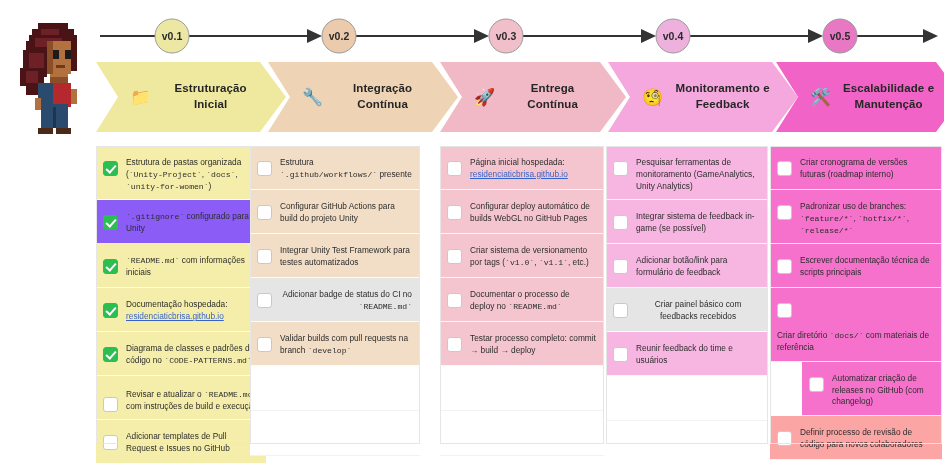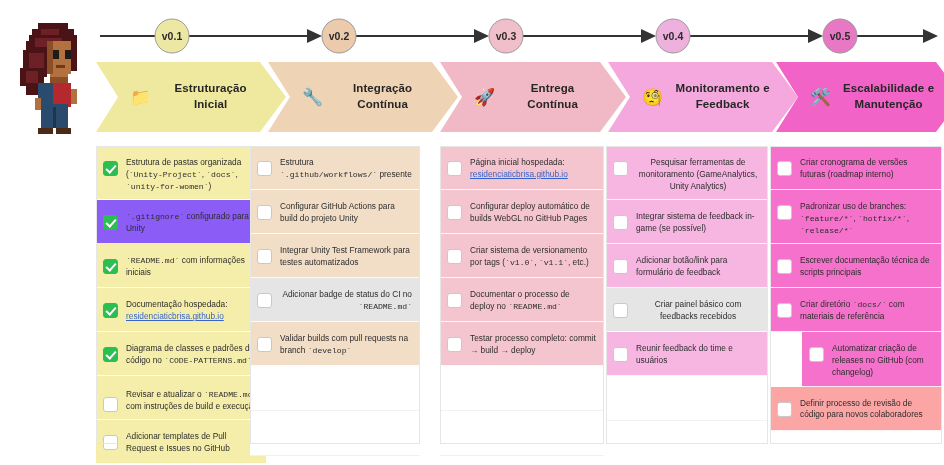--- a/index.html
+++ b/index.html
@@ -270,21 +270,21 @@
             <div class="cb"></div>
             <span class="ttext">Testar processo completo: commit → build → deploy</span>
           </div>
           <div class="filler" style="height: 44px;"></div>
           <div class="filler" style="height: 34px;"></div>
         </div>
         <div class="outline"></div>
       </div>
       <div class="col" style="left: 510px; width: 162px;">
         <div class="colinner">
-          <div class="task" style="background: rgb(247, 182, 226); text-align: center;">
+          <div class="task" style="background: rgb(247, 182, 226);">
             <div class="cb"></div>
             <span class="ttext">Pesquisar ferramentas de monitoramento (GameAnalytics, Unity Analytics)</span>
           </div>
           <div class="task" style="background: rgb(247, 182, 226);">
             <div class="cb"></div>
             <span class="ttext">Integrar sistema de feedback in-game (se possível)</span>
           </div>
           <div class="task" style="background: rgb(247, 182, 226);">
             <div class="cb"></div>
             <span class="ttext">Adicionar botão/link para formulário de feedback</span>
@@ -309,21 +309,21 @@
             <span class="ttext">Criar cronograma de versões futuras (roadmap interno)</span>
           </div>
           <div class="task" style="background: rgb(245, 113, 203);">
             <div class="cb"></div>
             <span class="ttext">Padronizar uso de branches: <code>`feature/*`</code>, <code>`hotfix/*`</code>, <code>`release/*`</code></span>
           </div>
           <div class="task" style="background: rgb(245, 113, 203);">
             <div class="cb"></div>
             <span class="ttext">Escrever documentação técnica de scripts principais</span>
           </div>
-          <div class="task" style="background: rgb(245, 113, 203);">
+          <div class="task" style="background: rgb(245, 113, 203); flex-direction: column;">
             <div class="cb"></div>
             <span class="ttext">Criar diretório <code>`docs/`</code> com materiais de referência</span>
           </div>
           <div class="task" style="background: rgb(245, 113, 203); margin-left: 32px;">
             <div class="cb"></div>
             <span class="ttext">Automatizar criação de releases no GitHub (com changelog)</span>
           </div>
           <div class="task" style="background: #fca5a5;">
             <div class="cb"></div>
             <span class="ttext">Definir processo de revisão de código para novos colaboradores</span>

